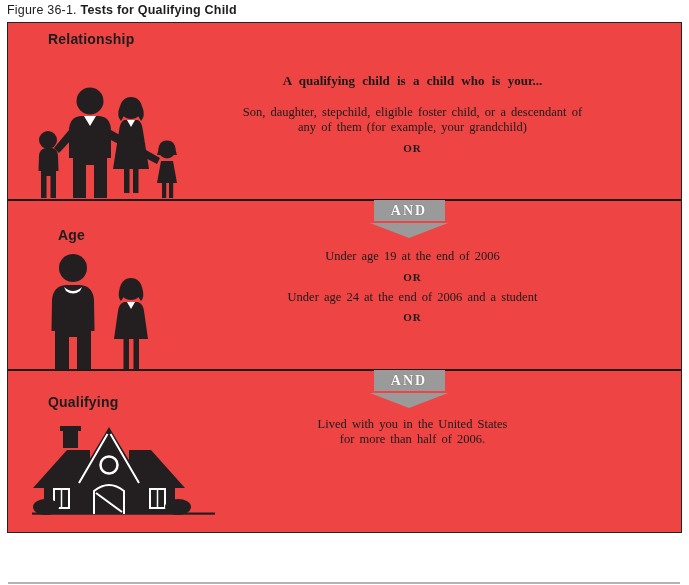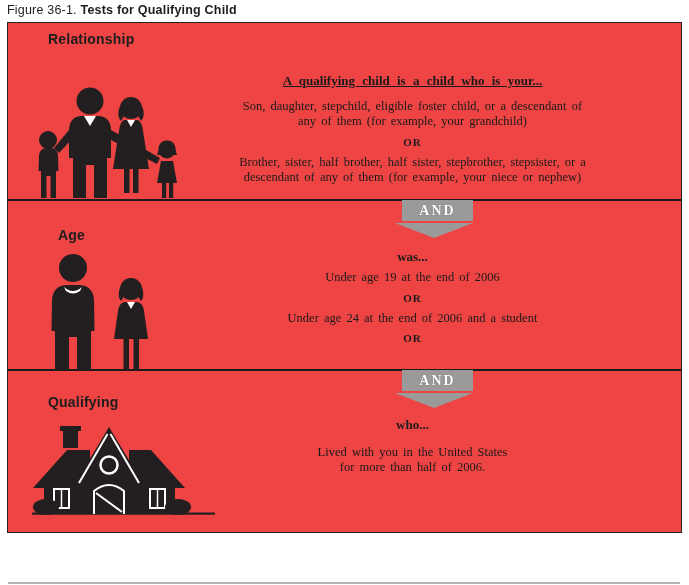--- a/index.html
+++ b/index.html
@@ -55,26 +55,26 @@
     word-spacing: 4px; white-space: pre-line;
   }
   .t-opt {
     font-size: 12.5px; line-height: 15px;
     word-spacing: 2px; white-space: pre-line;
   }
   .t-or {
     font-size: 11px; font-weight: bold; line-height: 14px;
     letter-spacing: 1px;
   }
-  .mb10 { margin-bottom: 10px; text-decoration: underline; } .mb6 { margin-bottom: 6px; } .mb5 { margin-bottom: 5px; }
+  .mb10 { margin-bottom: 16px; } .mb6 { margin-bottom: 6px; } .mb5 { margin-bottom: 5px; }
   .mb12 { margin-bottom: 12px; }
 
   .and-arrow {
-    position: absolute; left: 375px; width: 90px;
-    display: flex; flex-direction: column; align-items: flex-end;
+    position: absolute; left: 356px; width: 90px;
+    display: flex; flex-direction: column; align-items: center;
   }
   .and-box {
     width: 71px; height: 21px;
     background: var(--gray);
     color: #fff;
     font-family: "Liberation Serif", "DejaVu Serif", serif;
     font-weight: bold; font-size: 14px; letter-spacing: 2px;
     text-align: center; line-height: 21px;
     text-shadow: 0 0 1px rgba(40,40,40,0.65);
   }
@@ -126,22 +126,20 @@
         <rect class="sil" x="134" y="97" width="4.2" height="15"></rect>
         <rect class="sil" x="141" y="97" width="4.2" height="15"></rect>
       </svg>
     </div>
 
     <div class="txtcol" style="top:50px;">
       <div class="t-intro mb10">A qualifying child is a child who is your...</div>
       <div class="t-opt mb6">Son, daughter, stepchild, eligible foster child, or a descendant of
 any of them (for example, your grandchild)</div>
       <div class="t-or mb6">OR</div>
-      <div class="t-opt">Brother, sister, half brother, half sister, stepbrother, stepsister, or a
-descendant of any of them (for example, your niece or nephew)</div>
     </div>
 
     <div class="divider" style="top:176px;"></div>
 
     <div class="and-arrow" style="top:177px;">
       <div class="and-box">AND</div>
       <svg class="and-head" width="78" height="16" viewBox="0 0 78 16">
         <polygon points="0,0 78,0 39,15"></polygon>
       </svg>
     </div>
@@ -159,21 +157,20 @@
         <path class="sil" d="M84,36 q-3,10 1,14 l4,-6 z"></path>
         <path class="sil" d="M106,36 q3,10 -1,14 l-4,-6 z"></path>
         <path class="sil" d="M88,51 L102,51 Q107,52.5 108,60 L112,88 L78,88 L82,60 Q83,52.5 88,51 Z"></path>
         <path class="wht" d="M91,51 L99,51 L95,58 Z"></path>
         <rect class="sil" x="87.5" y="88" width="5.5" height="30"></rect>
         <rect class="sil" x="97.5" y="88" width="5.5" height="30"></rect>
       </svg>
     </div>
 
     <div class="txtcol" style="top:226px;">
-      <div class="t-intro mb5">was...</div>
       <div class="t-opt mb6">Under age 19 at the end of 2006</div>
       <div class="t-or mb6">OR</div>
       <div class="t-opt mb5">Under age 24 at the end of 2006 and a student</div>
       <div class="t-or mb6">OR</div>
     </div>
 
     <div class="divider" style="top:346px;"></div>
 
     <div class="and-arrow" style="top:347px;">
       <div class="and-box">AND</div>
@@ -209,21 +206,20 @@
         <line x1="29.5" y1="66" x2="29.5" y2="85" stroke="#fff" stroke-width="1.5"></line>
         <rect x="118" y="66" width="15" height="19" fill="none" stroke="#fff" stroke-width="2"></rect>
         <line x1="125.5" y1="66" x2="125.5" y2="85" stroke="#fff" stroke-width="1.5"></line>
 
         <ellipse class="sil" cx="14" cy="84" rx="13" ry="8"></ellipse>
         <ellipse class="sil" cx="146" cy="84" rx="13" ry="8"></ellipse>
       </svg>
     </div>
 
     <div class="txtcol" style="top:394px;">
-      <div class="t-intro mb12">who...</div>
       <div class="t-opt">Lived with you in the United States
 for more than half of 2006.</div>
     </div>
 
   </div>
 
   <div class="next-strip"></div>
 
 </div>
 

